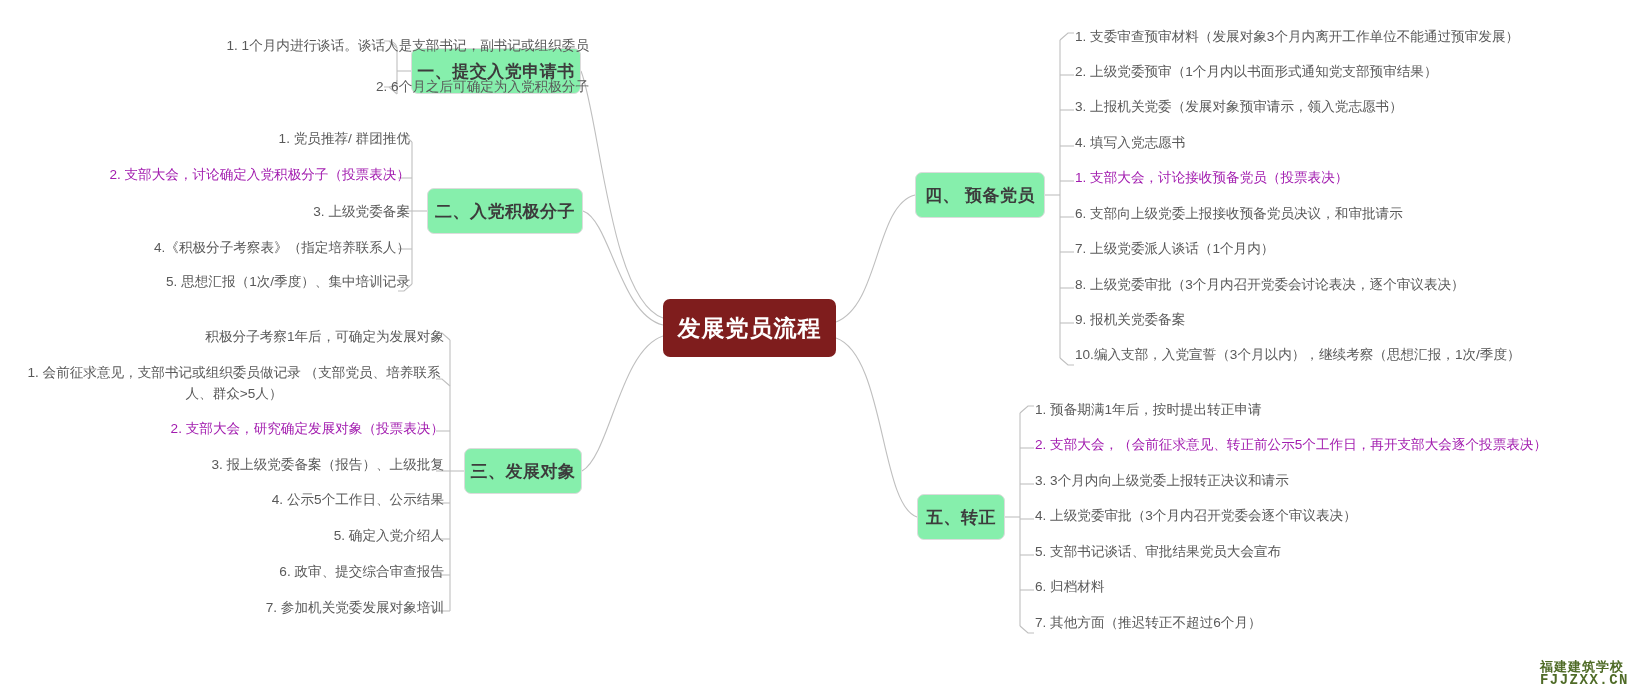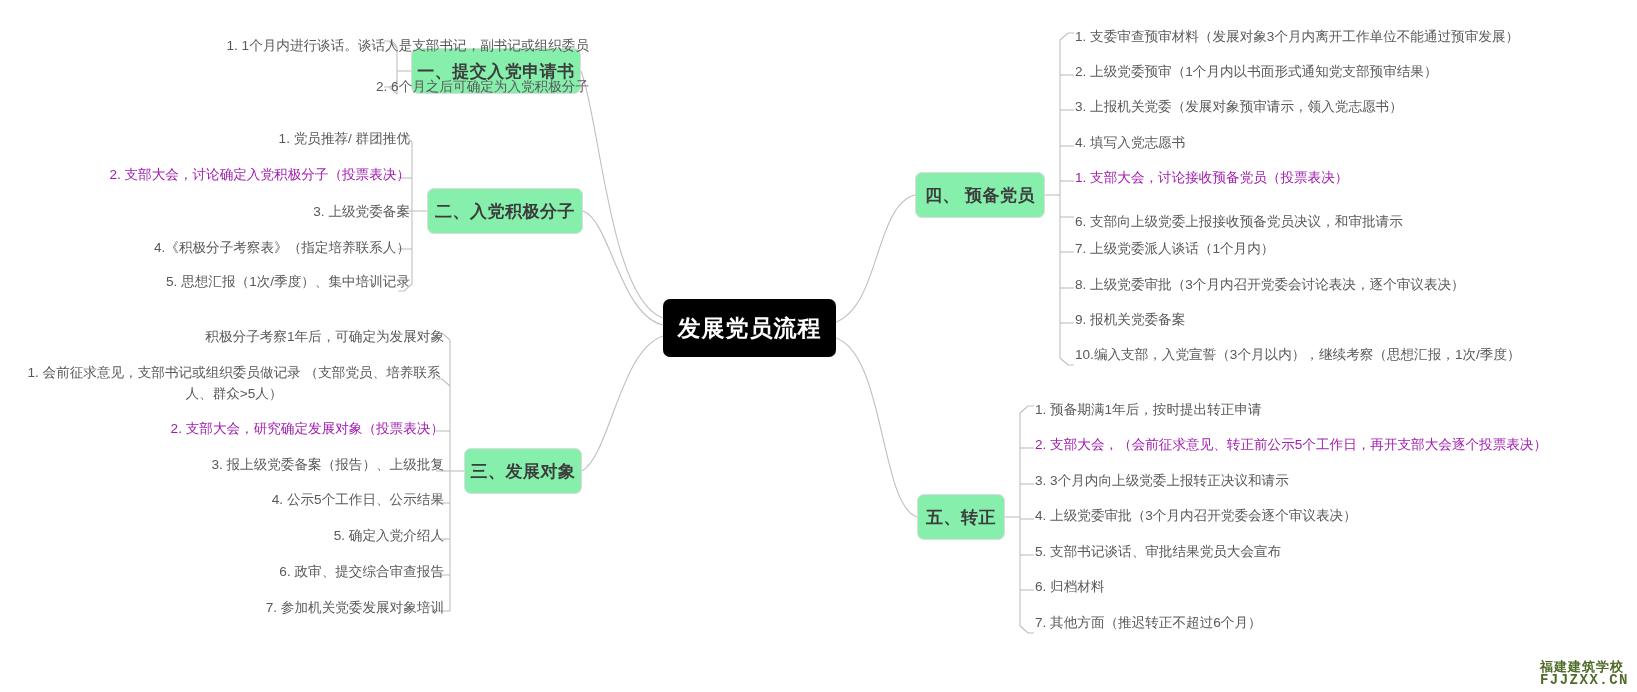--- a/index.html
+++ b/index.html
@@ -26,21 +26,21 @@
     pointer-events: none;
   }
 
   
   .root-node {
     position: absolute;
     left: 663px;
     top: 299px;
     width: 173px;
     height: 58px;
-    background: #000000;
+    background: #7f1d1d;
     border-radius: 7px;
     display: flex;
     align-items: center;
     justify-content: center;
     box-sizing: border-box;
   }
   .root-node .root-label {
     color: #ffffff;
     font-size: 23px;
     font-weight: bold;
@@ -222,21 +222,21 @@
       <div class="leaf right-align" style="top: 454px; right: 1193px; width: 420px;">3. 报上级党委备案（报告）、上级批复</div>
       <div class="leaf right-align" style="top: 489px; right: 1193px; width: 420px;">4. 公示5个工作日、公示结果</div>
       <div class="leaf right-align" style="top: 525px; right: 1193px; width: 420px;">5. 确定入党介绍人</div>
       <div class="leaf right-align" style="top: 561px; right: 1193px; width: 420px;">6. 政审、提交综合审查报告</div>
       <div class="leaf right-align" style="top: 597px; right: 1193px; width: 420px;">7. 参加机关党委发展对象培训</div>
       <div class="leaf" style="top: 26px; left: 1075px;">1. 支委审查预审材料（发展对象3个月内离开工作单位不能通过预审发展）</div>
       <div class="leaf" style="top: 61px; left: 1075px;">2. 上级党委预审（1个月内以书面形式通知党支部预审结果）</div>
       <div class="leaf" style="top: 96px; left: 1075px;">3. 上报机关党委（发展对象预审请示，领入党志愿书）</div>
       <div class="leaf" style="top: 132px; left: 1075px;">4. 填写入党志愿书</div>
       <div class="leaf bold" style="top: 167px; left: 1075px;">1. 支部大会，讨论接收预备党员（投票表决）</div>
-      <div class="leaf" style="top: 203px; left: 1075px; margin-top: 8px;">6. 支部向上级党委上报接收预备党员决议，和审批请示</div>
+      <div class="leaf" style="top: 203px; left: 1075px;">6. 支部向上级党委上报接收预备党员决议，和审批请示</div>
       <div class="leaf" style="top: 238px; left: 1075px;">7. 上级党委派人谈话（1个月内）</div>
       <div class="leaf" style="top: 274px; left: 1075px;">8. 上级党委审批（3个月内召开党委会讨论表决，逐个审议表决）</div>
       <div class="leaf" style="top: 309px; left: 1075px;">9. 报机关党委备案</div>
       <div class="leaf" style="top: 344px; left: 1075px;">10.编入支部，入党宣誓（3个月以内），继续考察（思想汇报，1次/季度）</div>
       <div class="leaf" style="top: 399px; left: 1035px;">1. 预备期满1年后，按时提出转正申请</div>
       <div class="leaf bold" style="top: 434px; left: 1035px;">2. 支部大会，（会前征求意见、转正前公示5个工作日，再开支部大会逐个投票表决）</div>
       <div class="leaf" style="top: 470px; left: 1035px;">3. 3个月内向上级党委上报转正决议和请示</div>
       <div class="leaf" style="top: 505px; left: 1035px;">4. 上级党委审批（3个月内召开党委会逐个审议表决）</div>
       <div class="leaf" style="top: 541px; left: 1035px;">5. 支部书记谈话、审批结果党员大会宣布</div>
       <div class="leaf" style="top: 576px; left: 1035px;">6. 归档材料</div>

